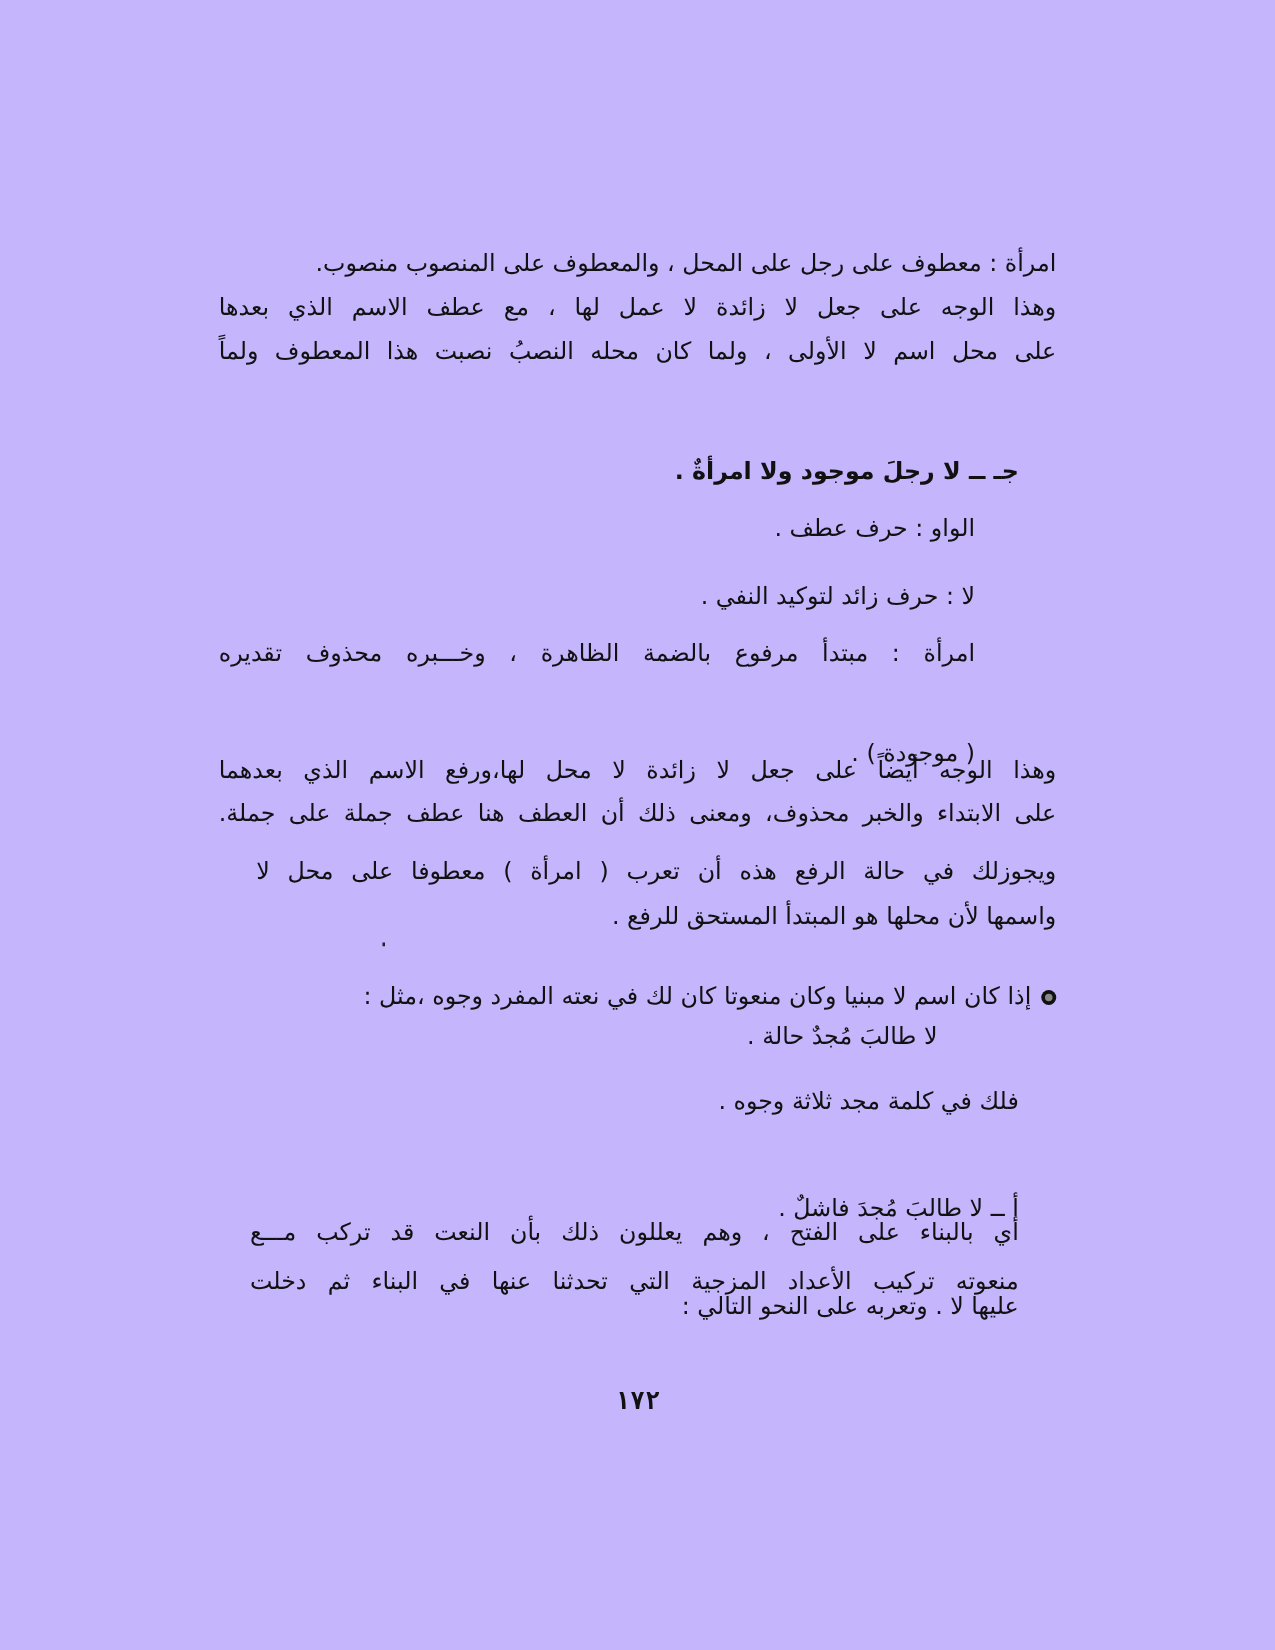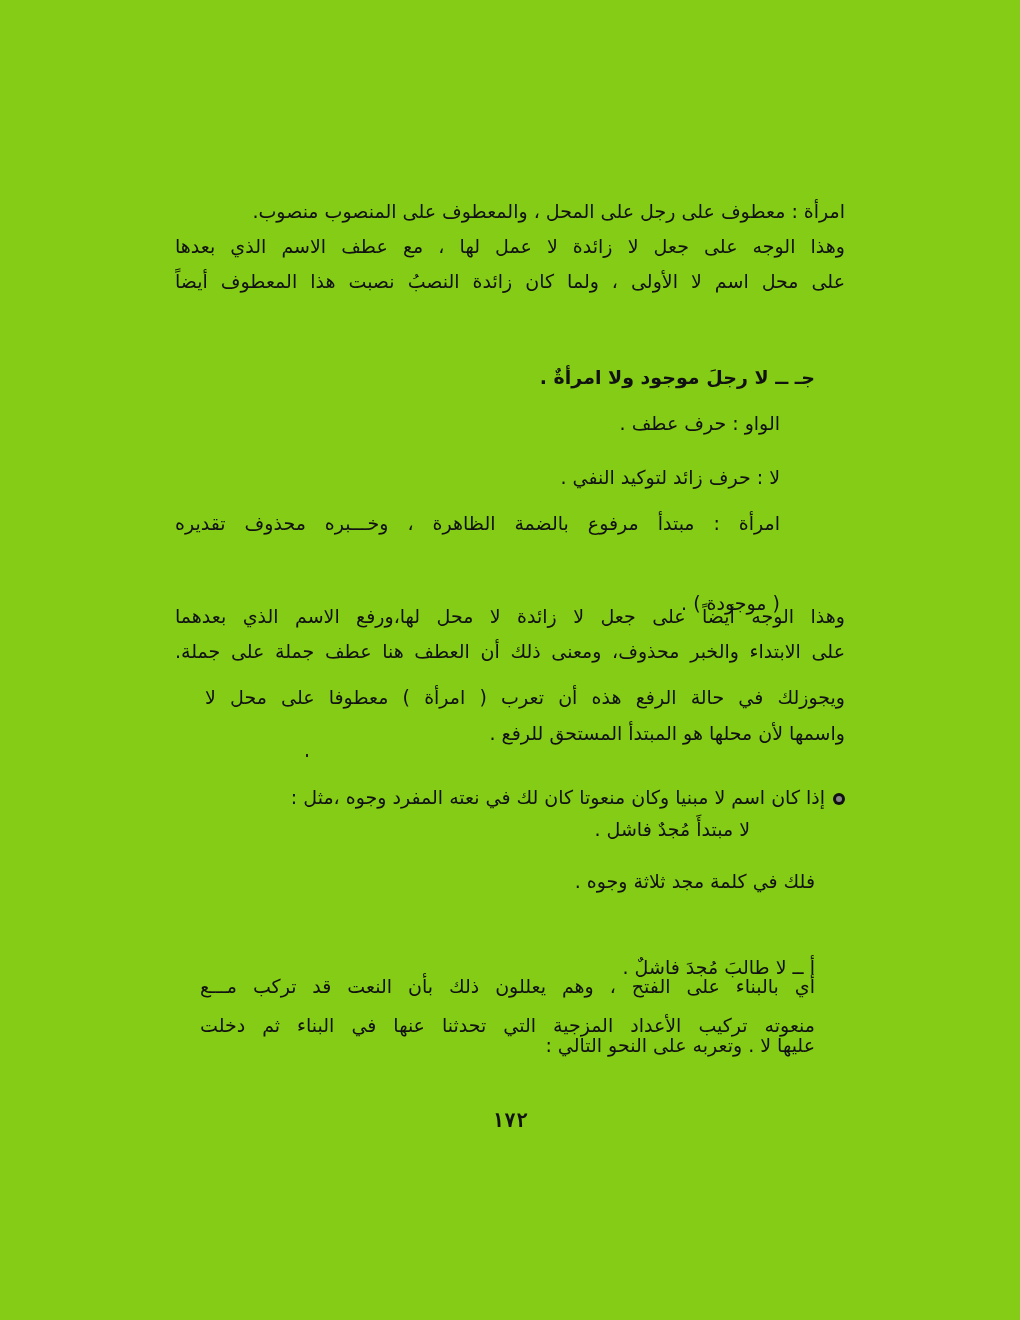--- a/index.html
+++ b/index.html
@@ -12,21 +12,21 @@
       height: 1320px;
       position: relative;
       overflow: hidden;
       font-family: "DejaVu Sans", sans-serif;
       color: #111111;
     }
     .page {
       position: absolute;
       left: 0; top: 0;
       width: 1020px; height: 1320px;
-      background: #84cc16;
+      background: #c4b5fd;
     }
     .line {
       position: absolute;
       direction: rtl;
       white-space: nowrap;
       font-size: 19px;
       line-height: 30px;
       font-family: "DejaVu Sans", sans-serif;
       color: #111;
       letter-spacing: 0;
@@ -72,41 +72,41 @@
       background: #222;
     }
   </style>
 </head>
 <body>
 
 <div class="page">
 
   <div class="line" style="top:196px; right:175px;">امرأة : معطوف على رجل على المحل ، والمعطوف على المنصوب منصوب.</div>
   <div class="line justified" style="top:231px;">وهذا الوجه على جعل لا زائدة لا عمل لها ، مع عطف الاسم الذي بعدها</div>
-  <div class="line justified" style="top:266px;">على محل اسم لا الأولى ، ولما كان زائدة النصبُ نصبت هذا المعطوف أيضاً</div>
+  <div class="line justified" style="top:266px;">على محل اسم لا الأولى ، ولما كان محله النصبُ نصبت هذا المعطوف ولماً</div>
 
   <div class="line bold" style="top:362px; right:205px;">جـ ــ لا رجلَ موجود ولا امرأةٌ .</div>
 
   <div class="line" style="top:408px; right:240px;">الواو : حرف عطف .</div>
   <div class="line" style="top:508px; right:240px; width:605px; text-align:justify; text-align-last:justify;">امرأة : مبتدأ مرفوع بالضمة الظاهرة ، وخـــبره محذوف تقديره</div>
   <div class="line" style="top:462px; right:240px;">لا : حرف زائد لتوكيد النفي .</div>
   <div class="line" style="top:546px; right:240px;margin-top:42px;">( موجودة ) .</div>
 
   <div class="line justified" style="top:601px;">وهذا الوجه أيضاً على جعل لا زائدة لا محل لها،ورفع الاسم الذي بعدهما</div>
   <div class="line justified bold" style="top:636px; font-weight:normal;">على الابتداء والخبر محذوف، ومعنى ذلك أن العطف هنا عطف جملة على جملة.</div>
 
   <div class="line" style="top:682px; right:175px; width:640px; text-align:justify; text-align-last:justify;">ويجوزلك في حالة الرفع هذه أن تعرب ( امرأة ) معطوفا على محل لا</div>
   <div class="line" style="top:718px; right:175px;">واسمها لأن محلها هو المبتدأ المستحق للرفع .</div>
 
   <div class="speck"></div>
 
   <div class="line" style="top:782px; right:175px; width:670px;">
     <span class="bullet"></span><span>إذا كان اسم لا مبنيا وكان منعوتا كان لك في نعته المفرد وجوه ،مثل :</span>
   </div>
-  <div class="line" style="top:814px; right:270px;">لا مبتدأَ مُجدٌ فاشل .</div>
+  <div class="line" style="top:814px; right:270px;">لا طالبَ مُجدٌ حالة .</div>
 
   <div class="line" style="top:866px; right:205px;">فلك في كلمة مجد ثلاثة وجوه .</div>
 
   <div class="line" style="top:952px; right:205px;">أ ــ لا طالبَ مُجدَ فاشلٌ .</div>
 
   <div class="line" style="top:971px; right:205px; width:615px; text-align:justify; text-align-last:justify;">أي بالبناء على الفتح ، وهم يعللون ذلك بأن النعت قد تركب مـــع</div>
   <div class="line" style="top:1010px; right:205px; width:615px; text-align:justify; text-align-last:justify;">منعوته تركيب الأعداد المزجية التي تحدثنا عنها في البناء ثم دخلت</div>
   <div class="line" style="top:1030px; right:205px;">عليها لا . وتعربه على النحو التالي :</div>
 
   <div class="page-number">١٧٢</div>

